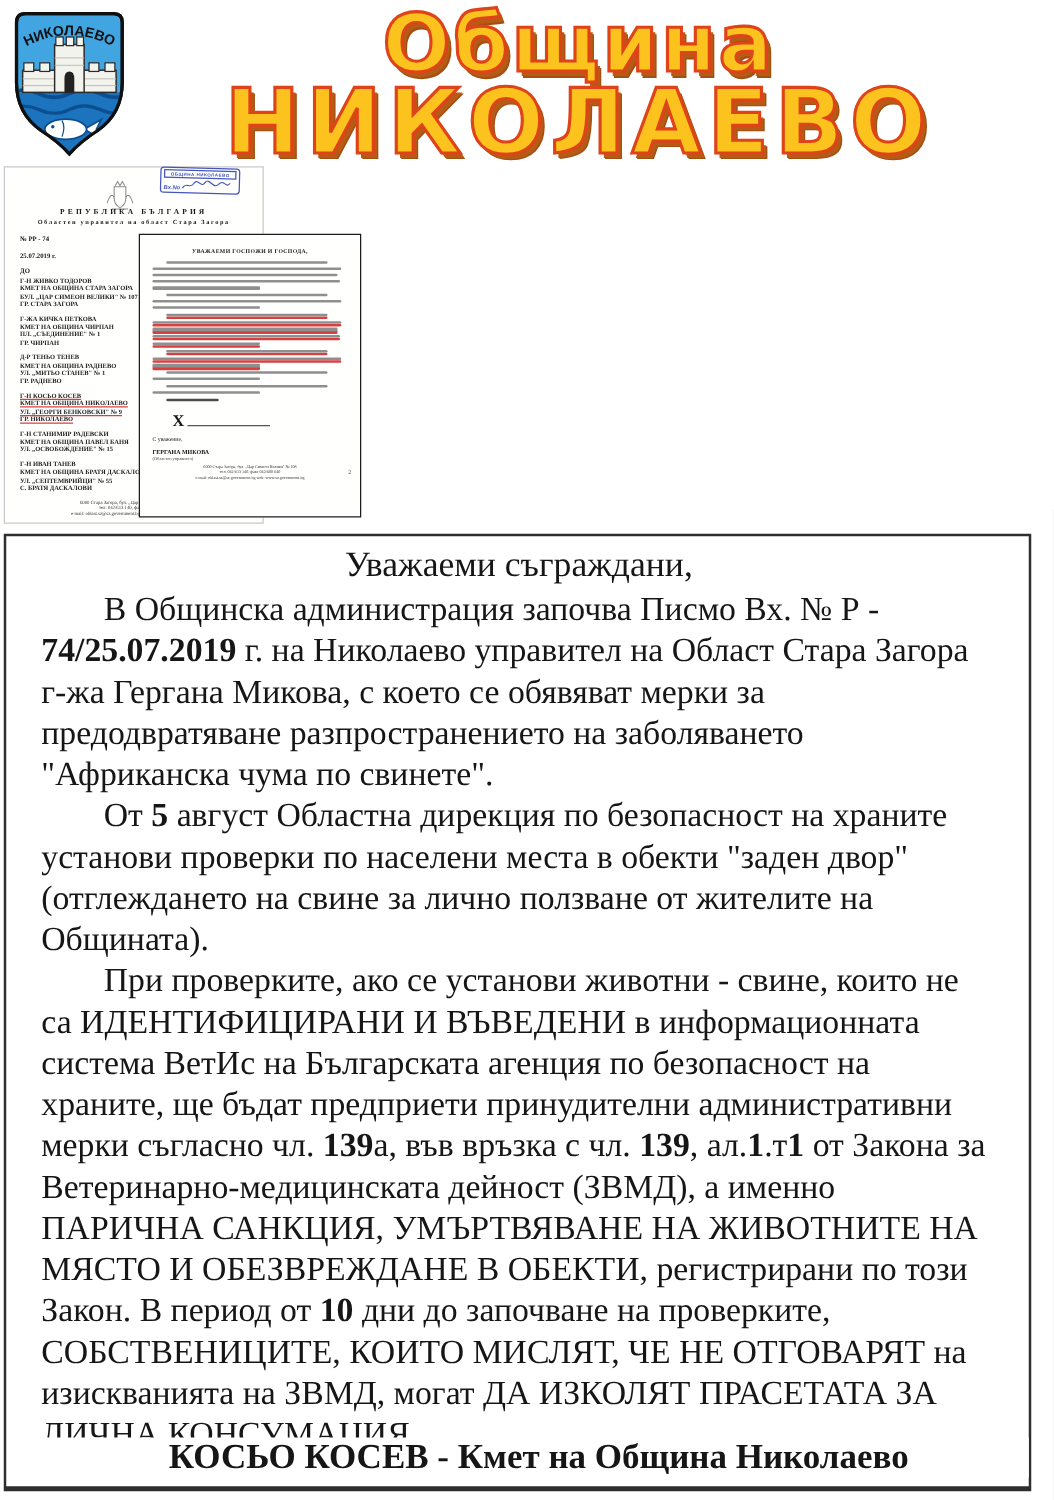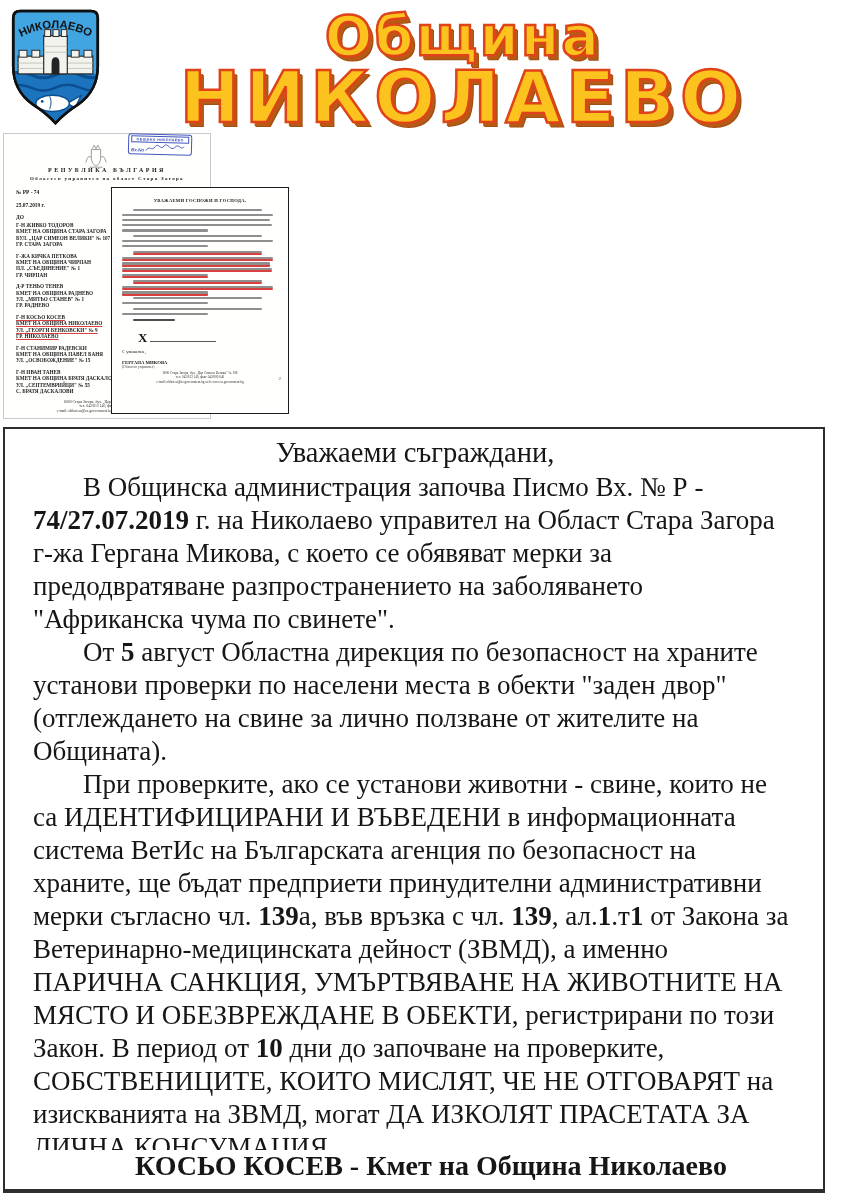--- a/index.html
+++ b/index.html
@@ -4,21 +4,21 @@
 <style>
   html,body{margin:0;padding:0;background:#e9e9e9;}
   .page{position:relative;width:843px;height:1200px;background:#ffffff;margin:0 auto;overflow:hidden;
         font-family:"Liberation Serif",serif;color:#161616;}
   .abs{position:absolute;}
 
   
   .main-title{left:110px;top:4px;width:706px;text-align:center;
     font-family:"DejaVu Sans",sans-serif;font-weight:bold;color:#fcc21d;
     -webkit-text-stroke:2.5px #df4317;}
-  .main-title .t1{font-size:56px;line-height:64px;letter-spacing:2px;
+  .main-title .t1{font-size:64px;line-height:64px;letter-spacing:2px;
     text-shadow:3px 4px 0 #b55b16,4px 5px 0 #a24f12;}
   .main-title .t2{font-size:72px;line-height:58px;letter-spacing:5px;
     text-shadow:3px 4px 0 #b55b16,4px 5px 0 #a24f12;}
 
   
   .emblem{left:6px;top:7px;width:99px;height:120px;}
 
   
   .headline{left:300px;top:150px;width:543px;display:flex;flex-direction:column;align-items:center;
     font-family:"Liberation Sans",sans-serif;font-weight:bold;}
@@ -251,20 +251,20 @@
         <div>e-mail: oblast.sz@sz.government.bg  web: www.sz.government.bg</div>
       </div>
       <div class="pagenum">2</div>
     </div>
   </div>
 
 
   <div class="abs body-box">
     <p class="salute-big">Уважаеми съграждани,</p>
     <div>
-        <p class="para"><span>В Общинска администрация започва Писмо Вх. № Р - </span><span class="b">74/27.07.2019</span><span> г. на Николаево управител на Област Стара Загора г-жа Гергана Микова, с което се обявяват мерки за предодвратяване разпространението на заболяването "Африканска чума по свинете".</span></p>
+        <p class="para"><span>В Общинска администрация започва Писмо Вх. № Р - </span><span class="b">74/25.07.2019</span><span> г. на Николаево управител на Област Стара Загора г-жа Гергана Микова, с което се обявяват мерки за предодвратяване разпространението на заболяването "Африканска чума по свинете".</span></p>
         <p class="para"><span>От </span><span class="b">5</span><span> август Областна дирекция по безопасност на храните установи проверки по населени места в обекти "заден двор" (отглеждането на свине за лично ползване от жителите на Общината).</span></p>
         <p class="para"><span>При проверките, ако се установи животни - свине, които не са ИДЕНТИФИЦИРАНИ И ВЪВЕДЕНИ в информационната система ВетИс на Българската агенция по безопасност на храните, ще бъдат предприети принудителни административни мерки съгласно чл. </span><span class="b">139</span><span>а, във връзка с чл. </span><span class="b">139</span><span>, ал.</span><span class="b">1</span><span>.т</span><span class="b">1</span><span> от Закона за Ветеринарно-медицинската дейност (ЗВМД), а именно ПАРИЧНА САНКЦИЯ, УМЪРТВЯВАНЕ НА ЖИВОТНИТЕ НА МЯСТО И ОБЕЗВРЕЖДАНЕ В ОБЕКТИ, регистрирани по този Закон. В период от </span><span class="b">10</span><span> дни до започване на проверките, СОБСТВЕНИЦИТЕ, КОИТО МИСЛЯТ, ЧЕ НЕ ОТГОВАРЯТ на изискванията на ЗВМД, могат ДА ИЗКОЛЯТ ПРАСЕТАТА ЗА ЛИЧНА КОНСУМАЦИЯ.</span></p>
       </div>
     <div class="mayor">КОСЬО КОСЕВ - Кмет на Община Николаево</div>
   </div>
 
 </div>
 
 </body></html>

